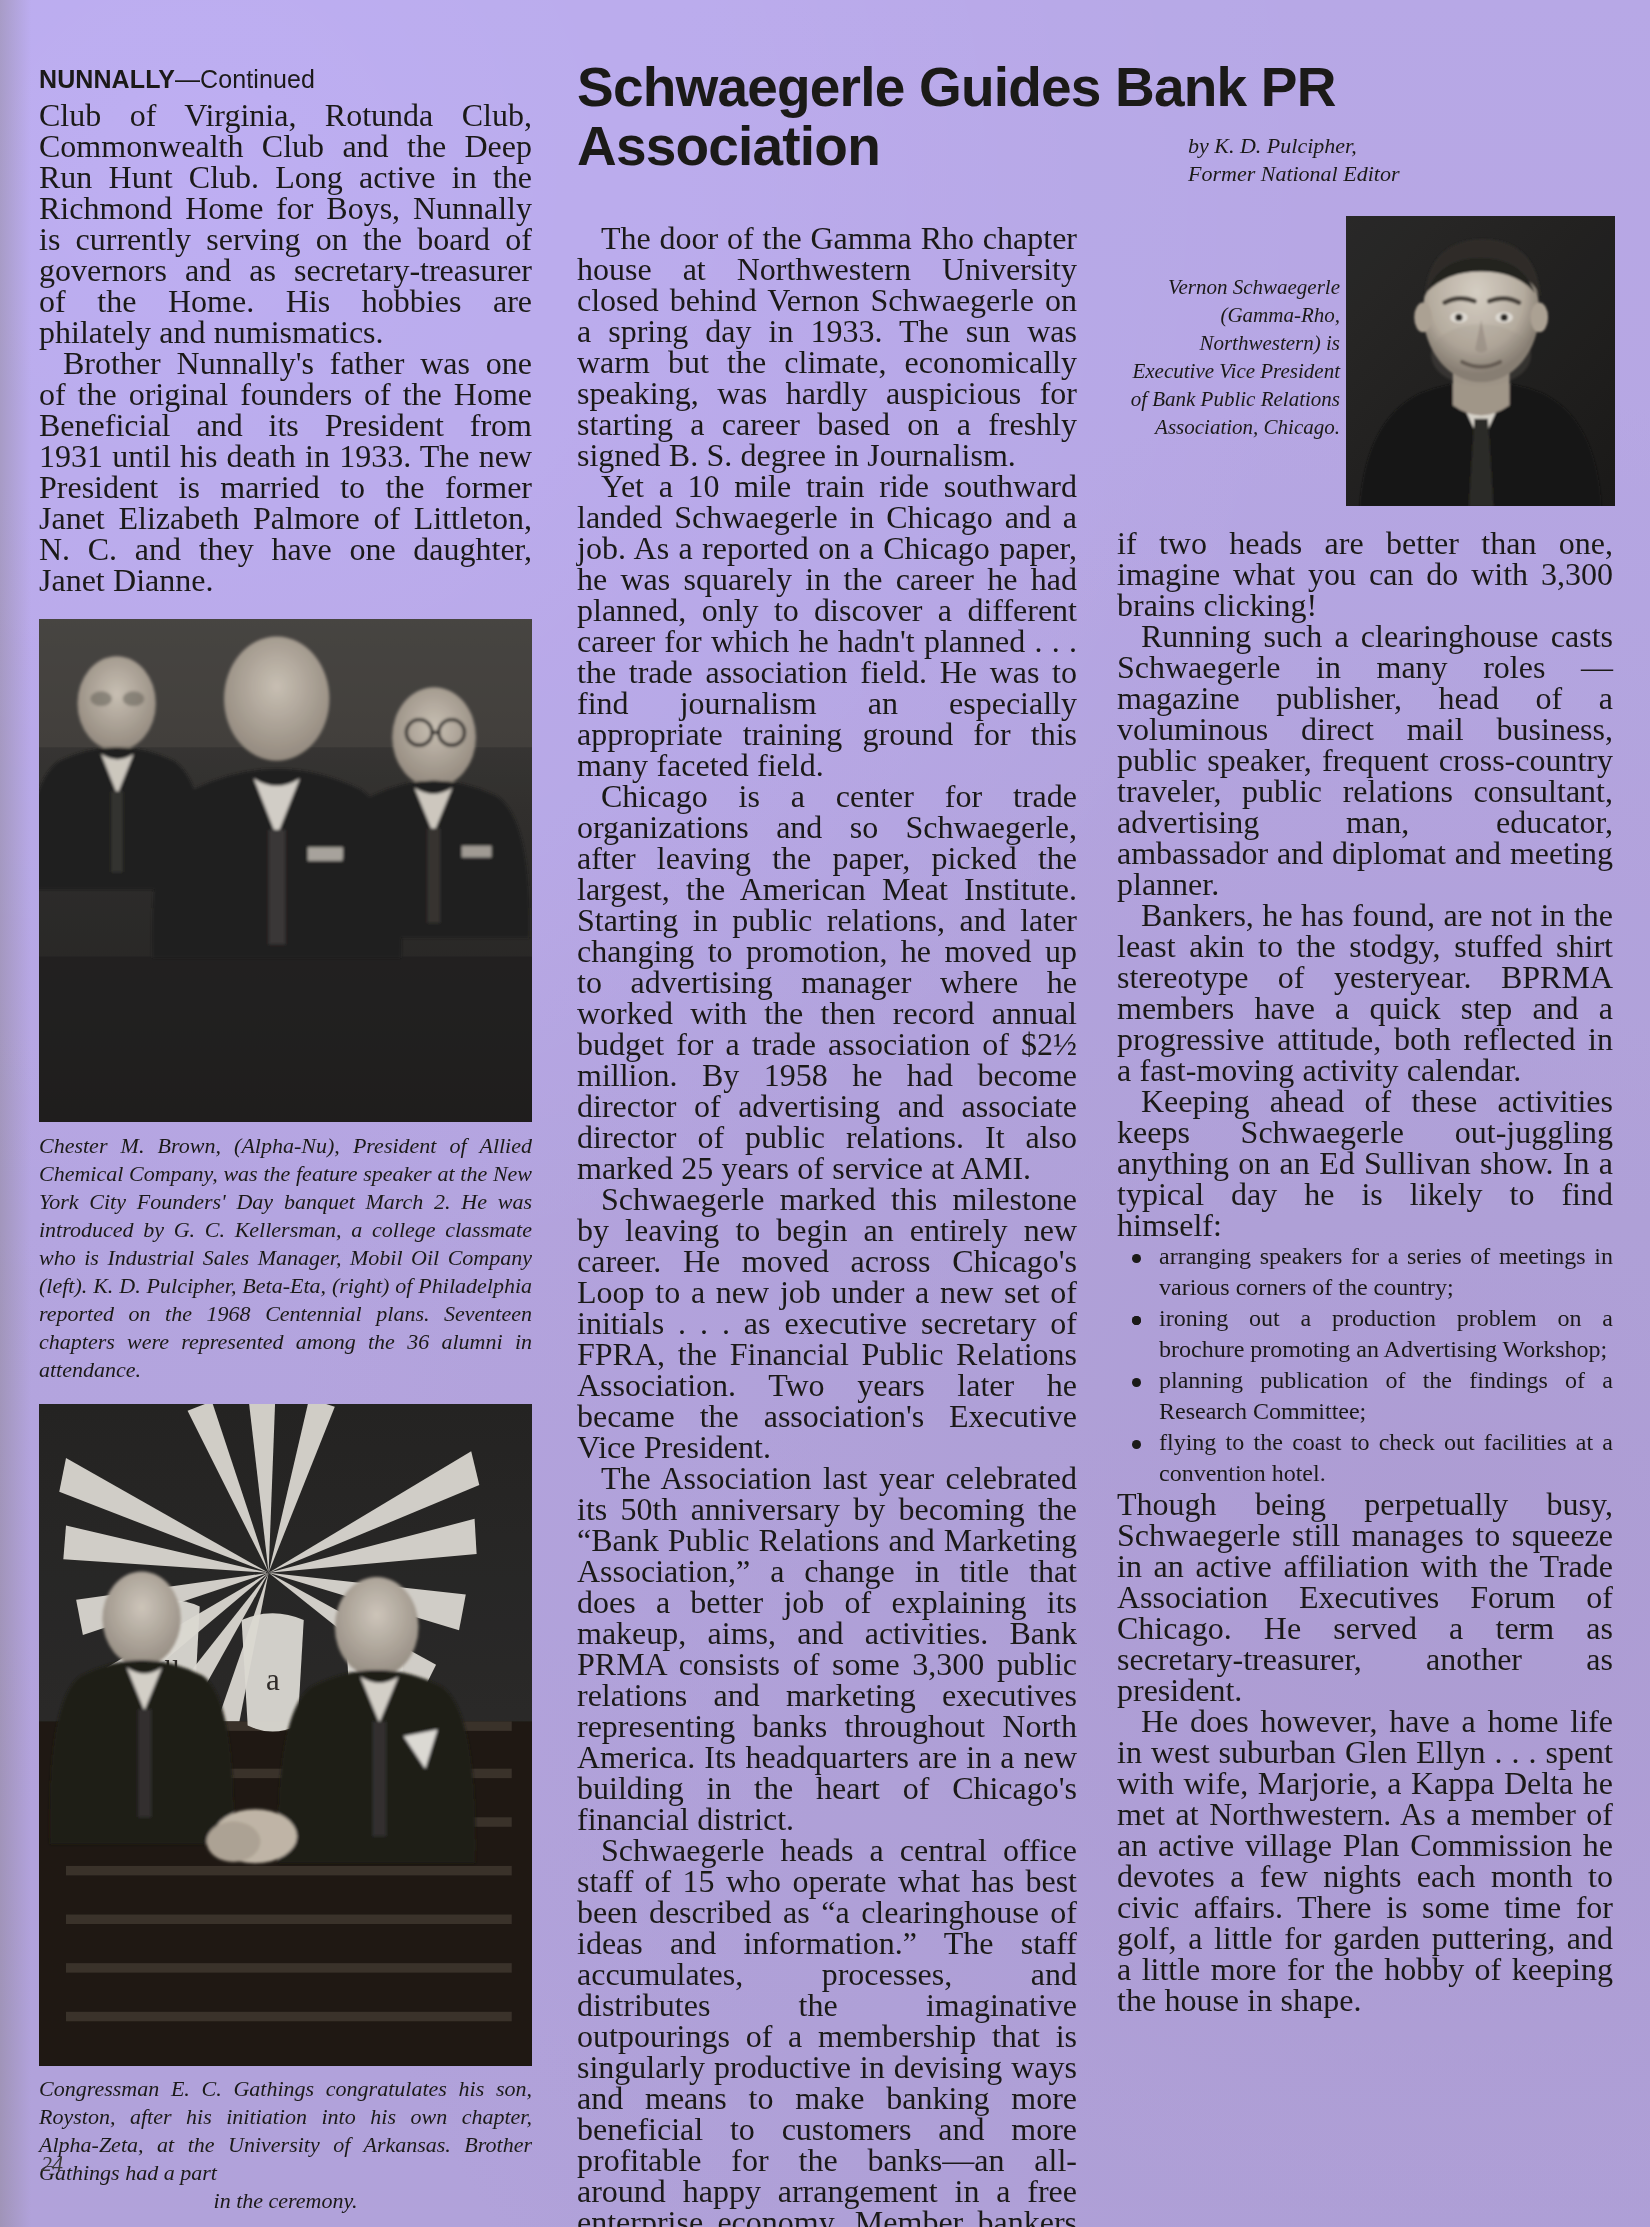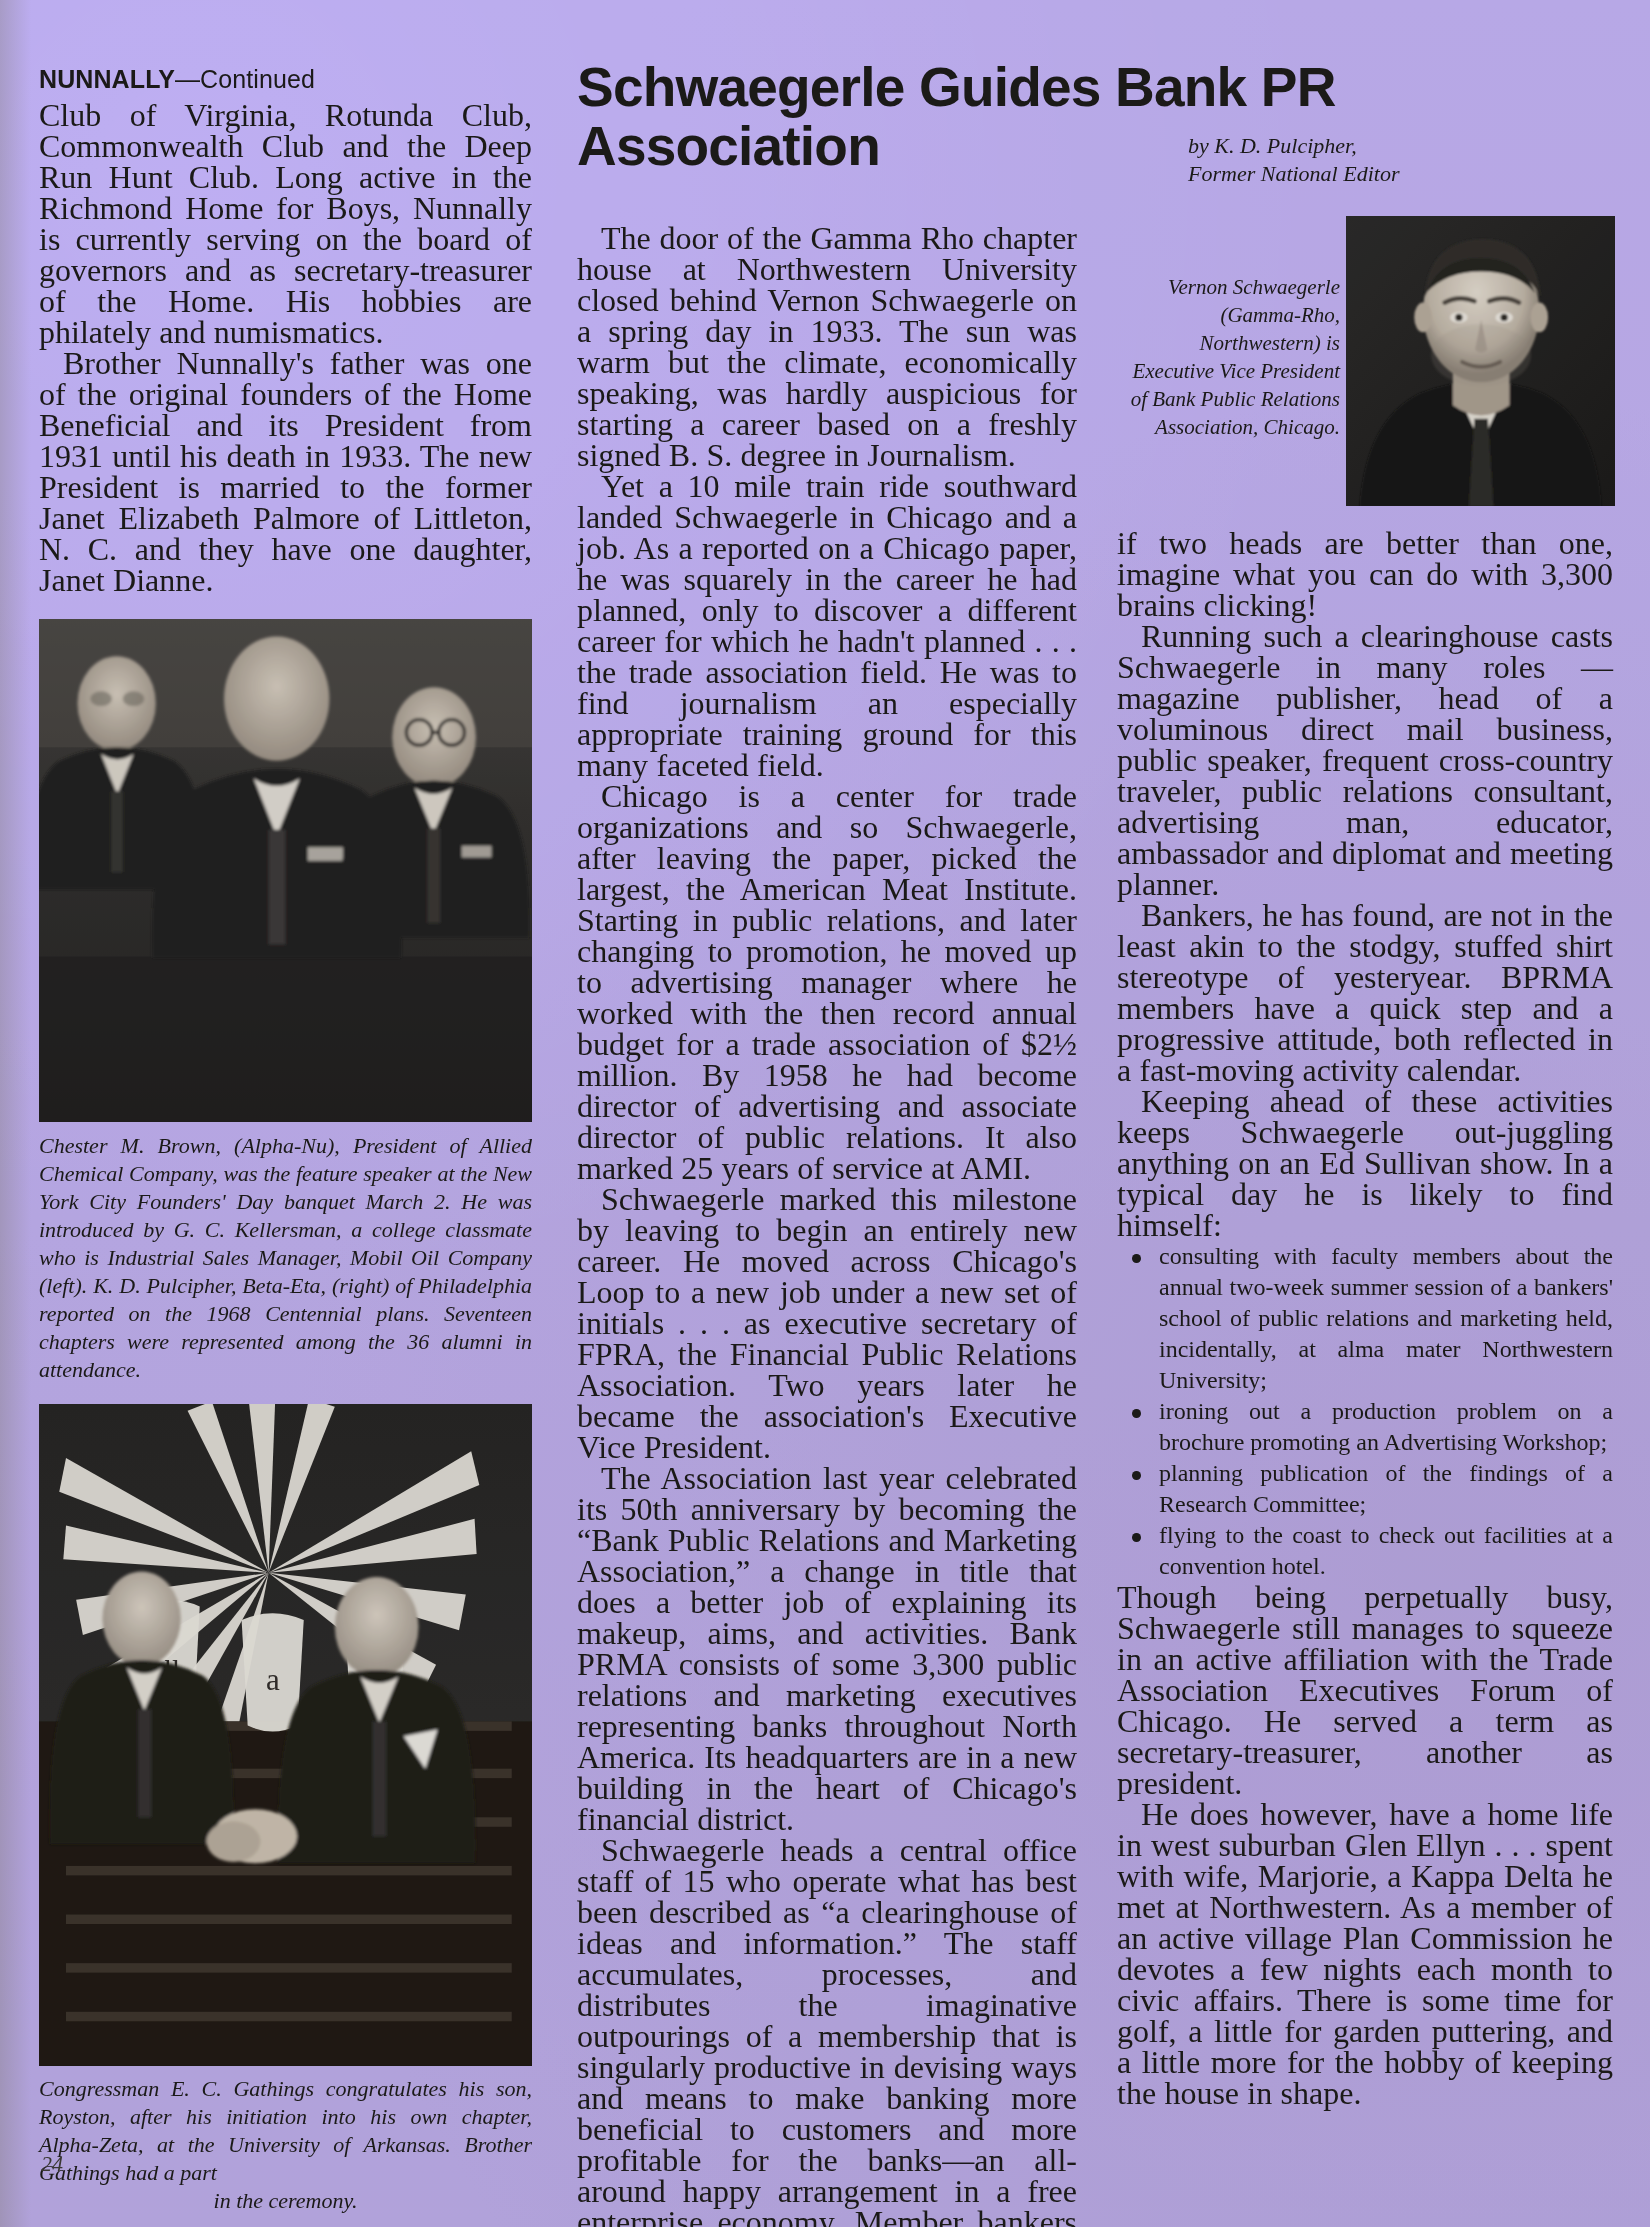--- a/index.html
+++ b/index.html
@@ -367,21 +367,22 @@
     <p class="body indent">Schwaegerle heads a central office staff of 15 who operate what has best been described as “a clearinghouse of ideas and information.” The staff accumulates, processes, and distributes the imaginative outpourings of a membership that is singularly productive in devising ways and means to make banking more beneficial to customers and more profitable for the banks—an all-around happy arrangement in a free enterprise economy. Member bankers band together to share ideas on the premise that</p>
   </div>
 
   <div class="col" id="col-3" style="padding-top:528px;">
     <p class="body">if two heads are better than one, imagine what you can do with 3,300 brains clicking!</p>
     <p class="body indent">Running such a clearinghouse casts Schwaegerle in many roles — magazine publisher, head of a voluminous direct mail business, public speaker, frequent cross-country traveler, public relations consultant, advertising man, educator, ambassador and diplomat and meeting planner.</p>
     <p class="body indent">Bankers, he has found, are not in the least akin to the stodgy, stuffed shirt stereotype of yesteryear. BPRMA members have a quick step and a progressive attitude, both reflected in a fast-moving activity calendar.</p>
     <p class="body indent">Keeping ahead of these activities keeps Schwaegerle out-juggling anything on an Ed Sullivan show. In a typical day he is likely to find himself:</p>
 
     <ul class="bullets">
-      <li><span class="dot"></span><span>consulting with faculty members about the annual two-week summer session of a bankers' school of public relations and marketing held, incidentally, at alma mater Northwestern University;</span></li>
+      <li><span class="dot"></span><span>arranging speakers for a series of meetings in various corners of the country;</span></li>
+      <li><span class="dot"></span></li>
       <li><span class="dot"></span><span>ironing out a production problem on a brochure promoting an Advertising Workshop;</span></li>
       <li><span class="dot"></span><span>planning publication of the findings of a Research Committee;</span></li>
       <li><span class="dot"></span><span>flying to the coast to check out facilities at a convention hotel.</span></li>
     </ul>
 
     <p class="body">Though being perpetually busy, Schwaegerle still manages to squeeze in an active affiliation with the Trade Association Executives Forum of Chicago. He served a term as secretary-treasurer, another as president.</p>
     <p class="body indent">He does however, have a home life in west suburban Glen Ellyn . . . spent with wife, Marjorie, a Kappa Delta he met at Northwestern. As a member of an active village Plan Commission he devotes a few nights each month to civic affairs. There is some time for golf, a little for garden puttering, and a little more for the hobby of keeping the house in shape.</p>
   </div>
 
   <div class="page-number">24</div>

